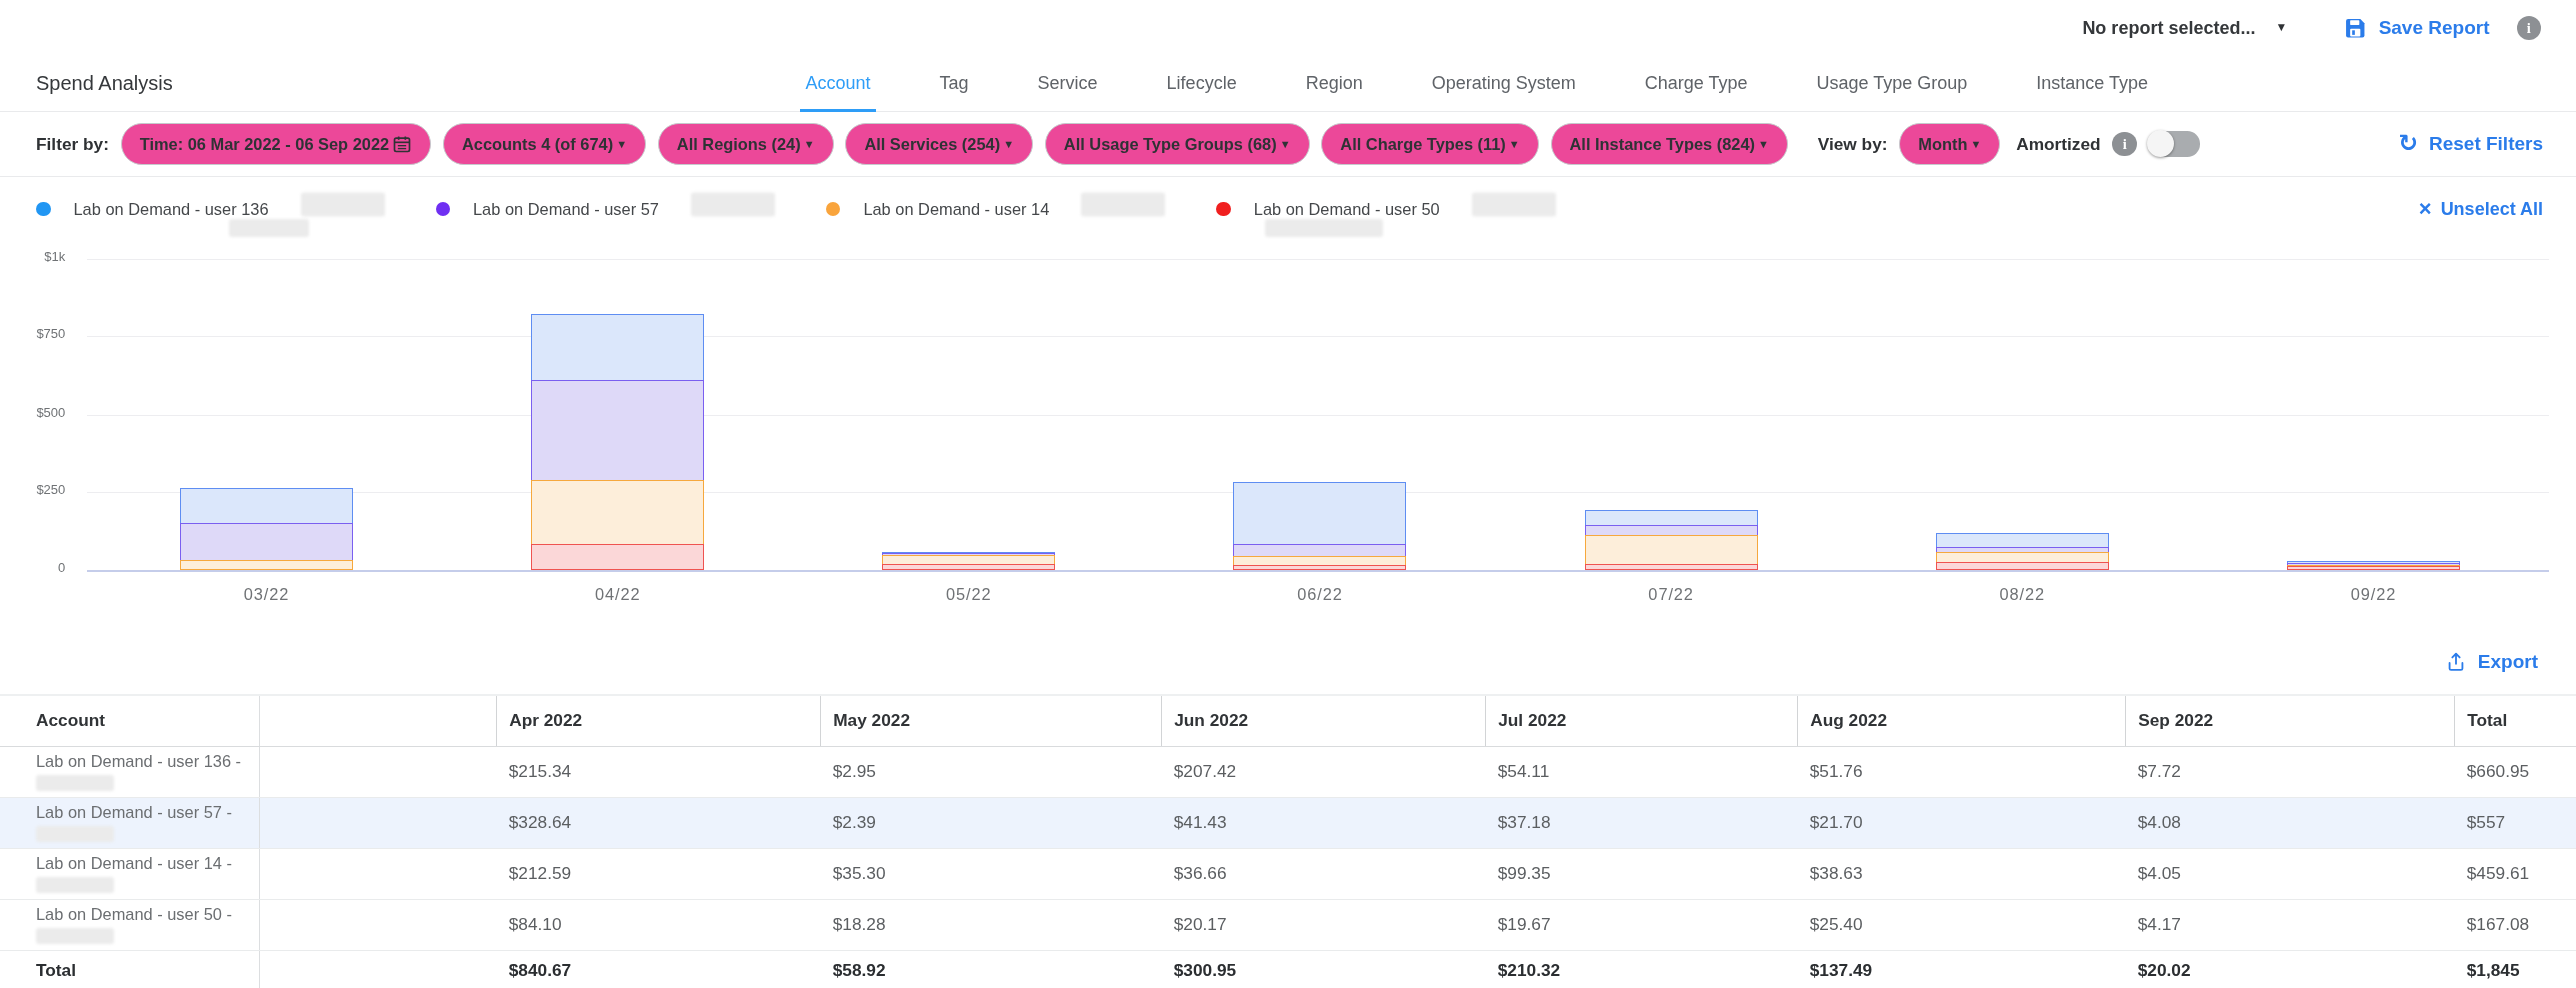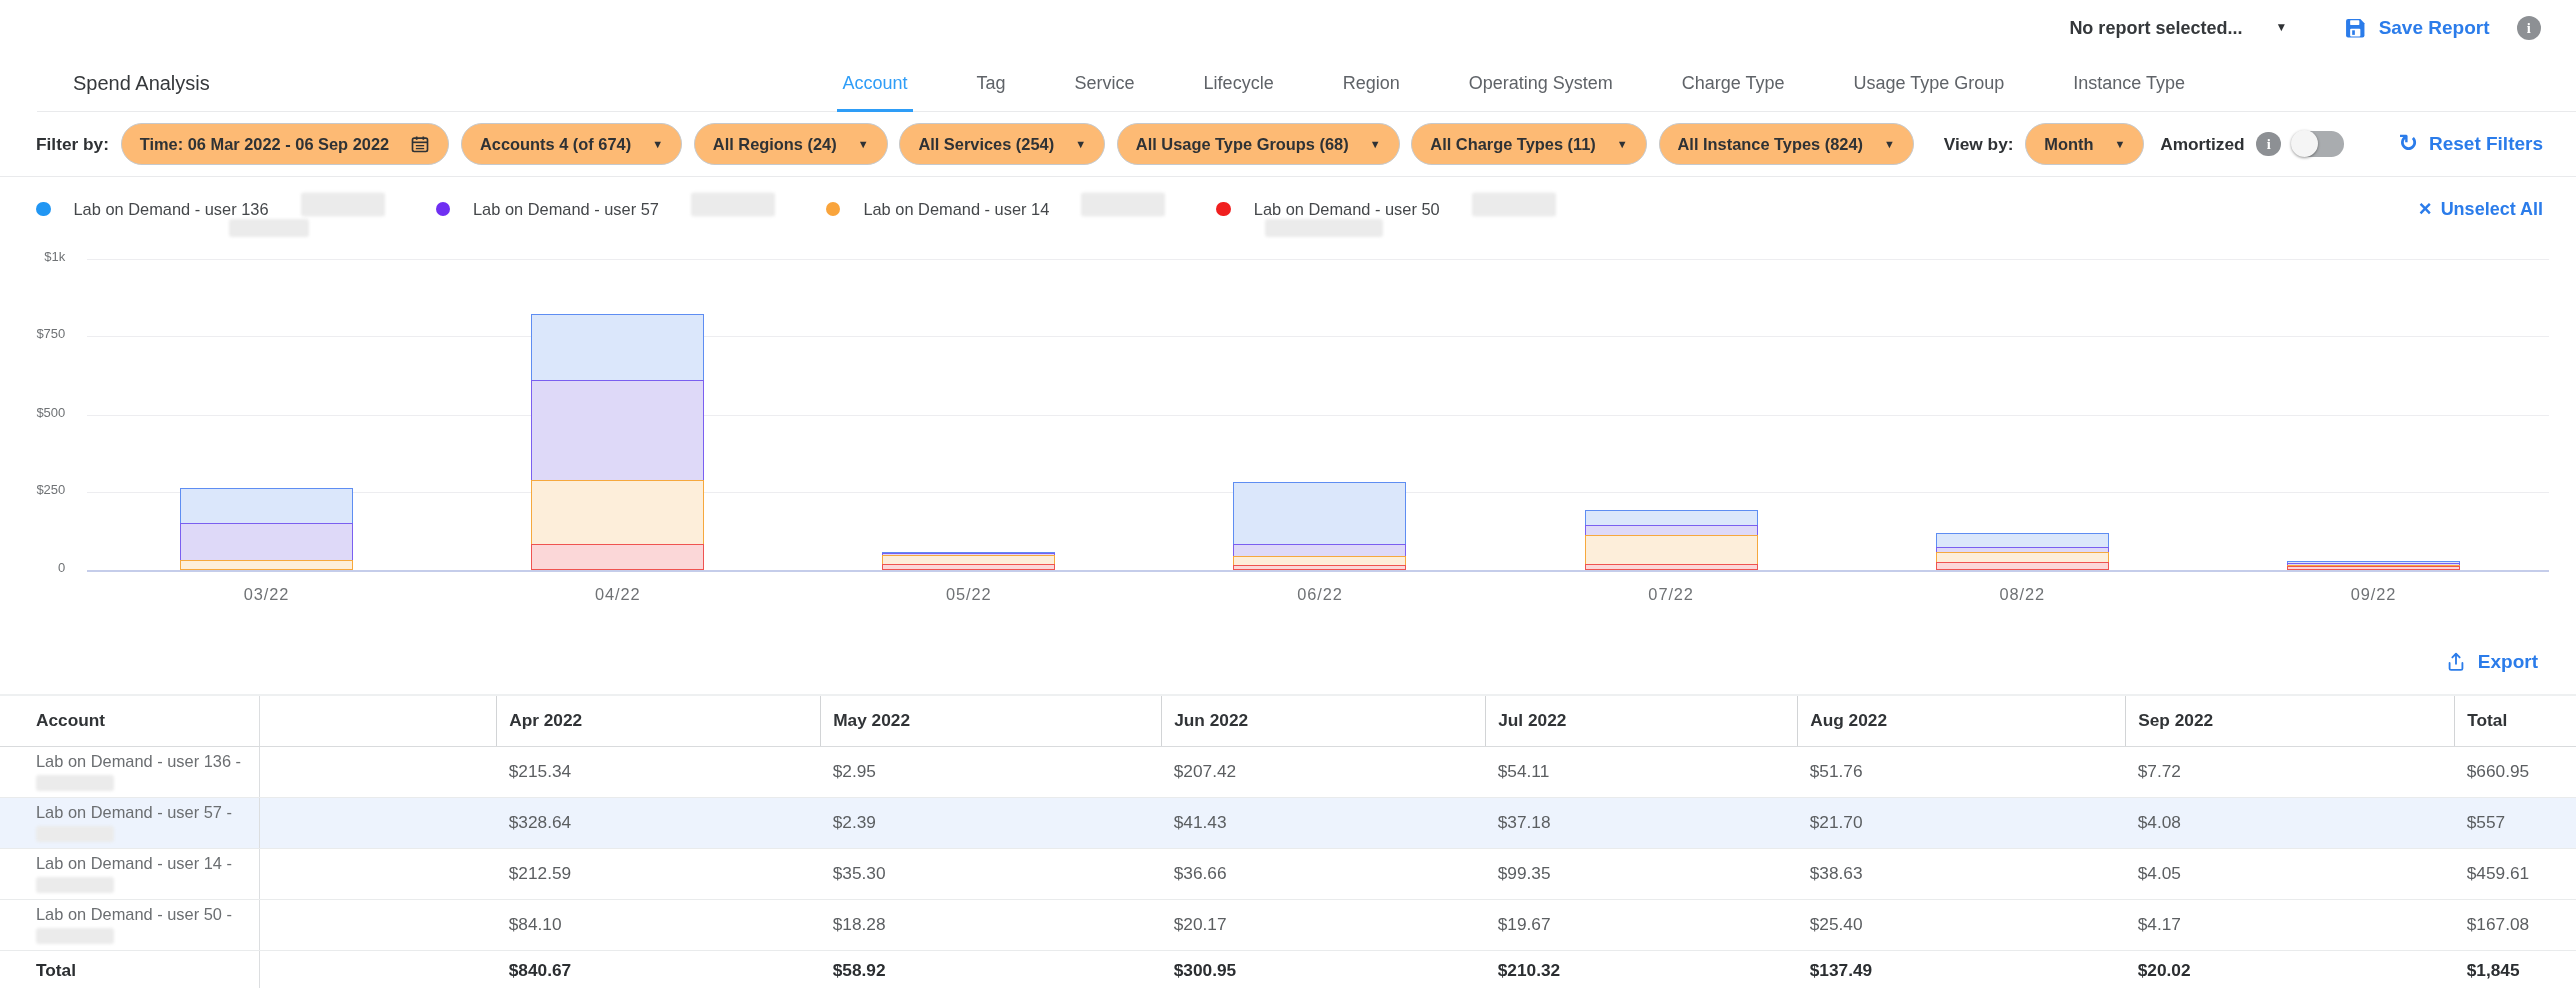--- a/index.html
+++ b/index.html
@@ -1,39 +1,39 @@
 <!DOCTYPE html>
 <html style="font-size:14.5px"><head>
 <meta charset="utf-8">
 <style>
   * { box-sizing: border-box; margin: 0; padding: 0; }
   html,body { width: 2576px; height: 989px; background: #fff; overflow: hidden; }
   body { font-family: "Liberation Sans", "DejaVu Sans", sans-serif; color: #3c4043; font-size: 17.3px; }
 
   
   .topbar { height: 56px; display: flex; align-items: center; justify-content: flex-end; padding-right: 35px; }
-  .report-selector { display: flex; align-items: center; gap: 33px; font-weight: 700; font-size: 18px; color: #35383b; cursor: pointer; }
+  .report-selector { display: flex; align-items: center; gap: 20px; font-weight: 700; font-size: 18px; color: #35383b; cursor: pointer; }
   .caret { font-size: 11.8px; color: #2f3235; line-height: 1; }
   .save-report { display: flex; align-items: center; gap: 11px; margin-left: 56px; color: #2b7cea; font-weight: 700; font-size: 19px; cursor: pointer; }
   .info-badge { width: 24.5px; height: 24.5px; border-radius: 50%; background: #8d9094; color: #fff; font-size: 14.5px; font-weight: 700;
                 display: inline-flex; align-items: center; justify-content: center; font-family: "Liberation Serif", serif; }
   .topbar .info-badge { margin-left: 27px; }
 
   
-  .title-row { height: 56px; position: relative; border-bottom: 0.9px solid #e9eaec; margin-left: 37px; }
+  .title-row { height: 56px; position: relative; border-bottom: 0.9px solid #e9eaec; }
   .page-title { position: absolute; left: 36px; bottom: 16.4px; font-size: 20px; color: #35383b; }
   .tabs { position: absolute; left: 800px; bottom: -0.9px; display: flex; gap: 58px; }
   .tab { padding: 0 5.5px 14.5px 5.5px; font-size: 18px; color: #5f6368; cursor: pointer; border-bottom: 3.6px solid transparent; }
   .tab.active { color: #2e9df7; border-bottom-color: #2e9df7; }
 
   
   .filter-bar { height: 65px; display: flex; align-items: center; padding: 0 33px 0 36px; gap: 11.8px; border-bottom: 0.9px solid #e9eaec; }
   .bold-label { font-weight: 700; font-size: 17.3px; color: #2f3235; white-space: nowrap; }
-  .pill { display: flex; align-items: center; gap: 21px; height: 42px; padding: 0 18px; border: 0.9px solid #c6c9cc; border-radius: 21px;
-          background: #fdba74; font-weight: 700; font-size: 16.4px; color: #2f3235; white-space: nowrap; cursor: pointer; }
+  .pill { display: flex; align-items: center; gap: 3px; height: 42px; padding: 0 18px; border: 0.9px solid #c6c9cc; border-radius: 21px;
+          background: #ec4899; font-weight: 700; font-size: 16.4px; color: #2f3235; white-space: nowrap; cursor: pointer; }
   .pill .caret { font-size: 11px; }
   .viewby-label { margin-left: 18px; }
   .amortized-label { margin-left: 4px; }
   .toggle { width: 51px; height: 25.5px; border-radius: 12.7px; background: #a9acaf; position: relative; cursor: pointer; flex: 0 0 auto; }
   .toggle .knob { position: absolute; left: -1.8px; top: -0.9px; width: 27px; height: 27px; border-radius: 50%; background: #f5f5f5;
                   box-shadow: 0 0.9px 2.7px rgba(0,0,0,.4); }
   .reset-filters { margin-left: auto; display: flex; align-items: center; gap: 11px; color: #2b7cea; font-weight: 700; font-size: 19px; cursor: pointer; }
   .reset-icon { font-size: 23.6px; line-height: 1; }
 
   

